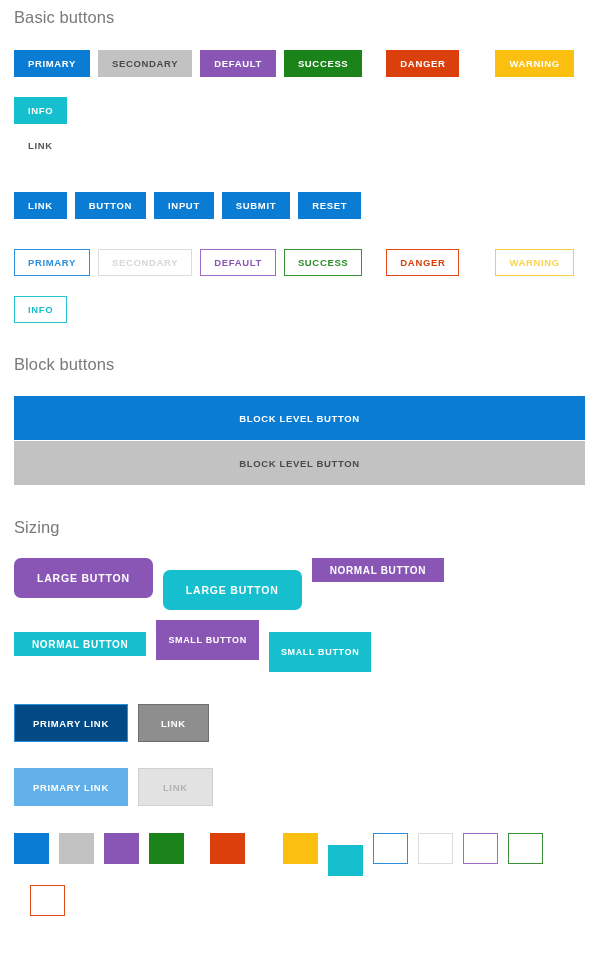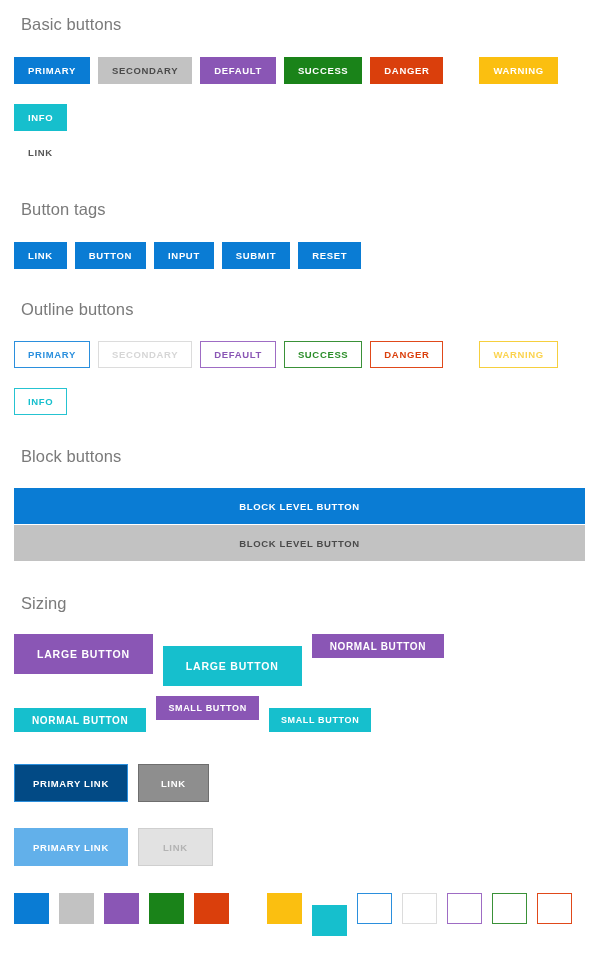--- a/index.html
+++ b/index.html
@@ -8,21 +8,21 @@
     background: #ffffff;
     width: 599px;
     font-family: "Liberation Sans", sans-serif;
   }
   .page { width: 599px; min-height: 980px; padding: 0 14px 10px 14px; }
 
   h2.section-title {
     font-weight: 400;
     font-size: 16.5px;
     color: #7a7a7a;
-    margin: 7px;
+    margin: 0;
     padding: 0;
     letter-spacing: 0.1px;
     line-height: 20px;
   }
   .section { }
   .row { display: flex; flex-wrap: wrap; align-items: flex-start; }
 
   
   .btn {
     display: inline-flex;
@@ -47,42 +47,42 @@
     background: transparent;
     color: #555555;
     padding: 0 13px;
   }
 
   
   .v-primary   { background: #0a7cd4; }
   .v-secondary { background: #c2c2c2; color: #4a4a4a; }
   .v-default   { background: #8a56b5; }
   .v-success   { background: #1a8319; }
-  .v-danger    { background: #da3f0c; }
+  .v-danger    { background: #da3f0c; margin-left: 16px; }
   .v-warning   { background: #fbbf10; margin-left: 28px; }
   .v-info      { background: #16bfcd; margin-top: 12px; }
 
   
   .out { background: #ffffff; }
   .out.v-primary   { color: #2b8fdd; border-color: #2b8fdd; background:#fff; }
   .out.v-secondary { color: #d6d6d6; border-color: #dcdcdc; background:#fff; }
   .out.v-default   { color: #8a56b5; border-color: #9e6cc4; background:#fff; }
   .out.v-success   { color: #2a8d28; border-color: #3a9138; background:#fff; }
   .out.v-danger    { color: #da3f0c; border-color: #e0491a; background:#fff; }
   .out.v-warning   { color: #fbd34f; border-color: #f6cf3e; background:#fff; }
   .out.v-info      { color: #16bfcd; border-color: #25c3d1; background:#fff; }
 
   
-  .btn-block { display: flex; width: 100%; height: 36px; font-size: 9.5px; }
+  .btn-block { display: flex; width: 100%; height: 44px; font-size: 9.5px; }
   .block-stack > .btn-block + .btn-block { margin-top: 1px; }
 
   
-  .sz-lg { height: 40px; font-size: 10.5px; padding: 0 22px; letter-spacing: .8px; }
+  .sz-lg { height: 40px; font-size: 10.5px; padding: 0 22px; letter-spacing: .8px; border-radius: 7px; }
   .sz-nm { height: 24px; font-size: 10px;  padding: 0 17px; }
-  .sz-sm { height: 24px; font-size: 9px;   padding: 0 11px; }
+  .sz-sm { height: 40px; font-size: 9px;   padding: 0 11px; }
 
   
   .st-active-primary { background: #024a85; border:1px solid #2b8fdd; height:38px; padding:0 18px; }
   .st-active-link    { background: #8e8e8e; border:1px solid #6e6e6e; color:#ffffff; height:38px; padding:0 22px; }
   .st-dis-primary    { background: #62b0ea; height:38px; padding:0 18px; cursor:default; }
   .st-dis-link       { background: #e2e2e2; border:1px solid #cfcfcf; color:#b3b3b3; height:38px; padding:0 24px; cursor:default; }
 
   
   .btn-icon {
     width: 35px; height: 31px;
@@ -110,32 +110,30 @@
         <button class="btn v-danger">Danger</button>
         <button class="btn v-warning">Warning</button>
         <button class="btn v-info">Info</button>
       </div>
     <div class="row" style="margin-top:8px;">
       <a class="btn link-plain">Link</a>
     </div>
   </div>
 
   <div class="section" style="margin-top:33px;">
-    <h2 class="section-title">Button tags</h2>
     <div class="row gap-8" id="tags-row" style="margin-top:23px;">
         <button class="btn v-primary">Link</button>
         <button class="btn v-primary">Button</button>
         <button class="btn v-primary">Input</button>
         <button class="btn v-primary">Submit</button>
         <button class="btn v-primary">Reset</button>
       </div>
   </div>
 
   <div class="section" style="margin-top:30px;">
-    <h2 class="section-title">Outline buttons</h2>
     <div class="row gap-8" id="outline-row" style="margin-top:22px;">
         <button class="btn out v-primary">Primary</button>
         <button class="btn out v-secondary">Secondary</button>
         <button class="btn out v-default">Default</button>
         <button class="btn out v-success">Success</button>
         <button class="btn out v-danger">Danger</button>
         <button class="btn out v-warning">Warning</button>
         <button class="btn out v-info">Info</button>
       </div>
   </div>

